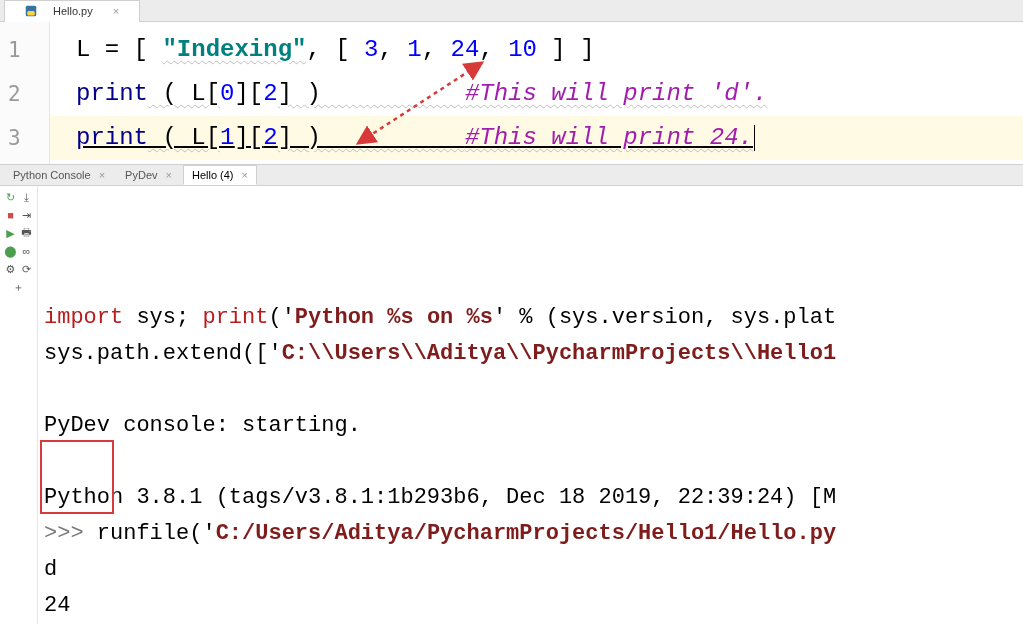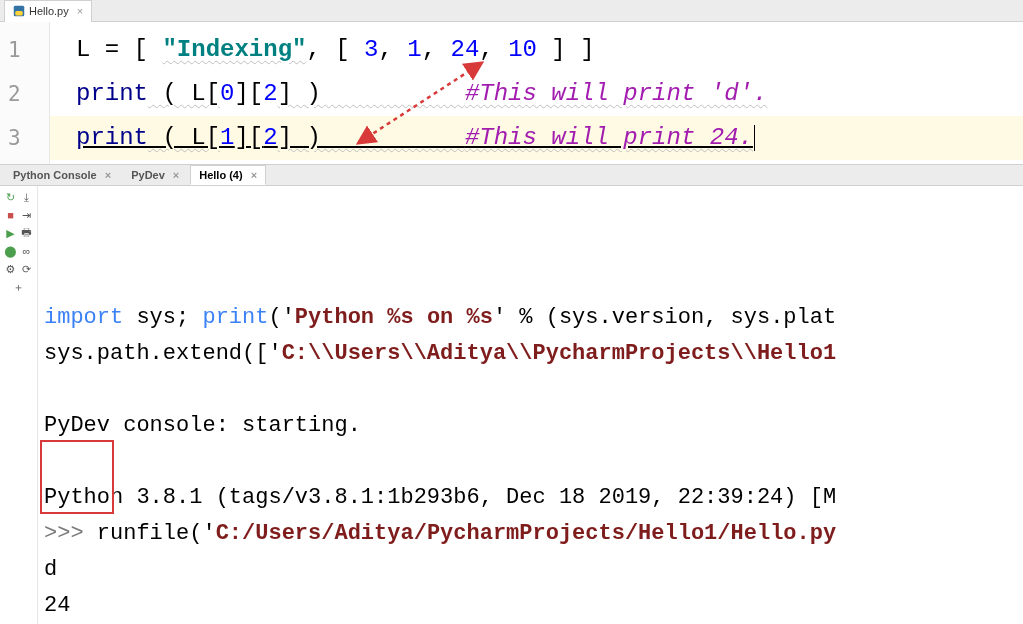--- a/index.html
+++ b/index.html
@@ -18,22 +18,22 @@
     display: flex;
     align-items: center;
     background: #ececec;
     border-bottom: 1px solid #d0d0d0;
     height: 22px;
     padding-left: 4px;
   }
   .editor-tab {
     display: flex;
     align-items: center;
-    gap: 4px;
-    padding: 2px 8px;
+    gap: 16px;
+    padding: 2px 20px;
     background: #fff;
     border: 1px solid #d0d0d0;
     border-bottom: none;
     font-size: 11px;
     color: #333;
     height: 22px;
   }
   .py-icon { width: 12px; height: 12px; }
   .close-x { color: #999; font-size: 11px; margin-left: 4px; }
   
@@ -100,21 +100,20 @@
   }
   
   .tool-tabbar {
     display: flex;
     align-items: center;
     background: #ececec;
     border-bottom: 1px solid #d0d0d0;
     height: 22px;
     padding-left: 4px;
     gap: 2px;
-    font-weight: bold;
   }
   .tool-tab {
     display: flex;
     align-items: center;
     gap: 4px;
     padding: 2px 8px;
     border: 1px solid transparent;
     font-size: 11px;
     color: #555;
     height: 20px;
@@ -150,21 +149,21 @@
     flex: 1;
     padding: 6px 0 0 6px;
     font-family: Consolas, "Courier New", monospace;
     font-size: 22px;
     line-height: 36px;
     white-space: pre;
     overflow: hidden;
     position: relative;
   }
   .c-default { color: #000; }
-  .c-import  { color: #3b82f6; }
+  .c-import  { color: #b91c1c; }
   .c-str     { color: #7f1d1d; font-weight: bold; }
   .c-prompt  { color: #7a7a7a; }
   .output-highlight {
     position: absolute;
     border: 2px solid #d83a3a;
     left: 2px;
     top: 254px;
     width: 74px;
     height: 74px;
     pointer-events: none;

